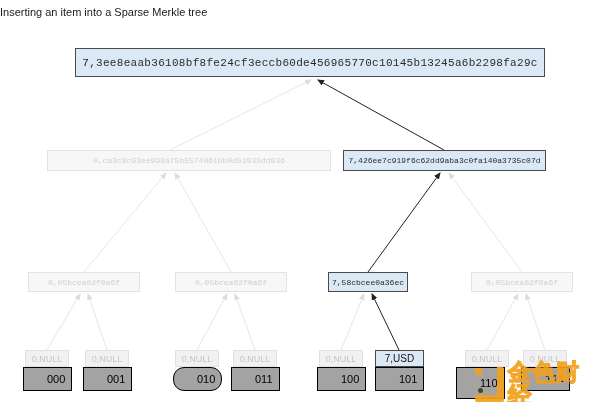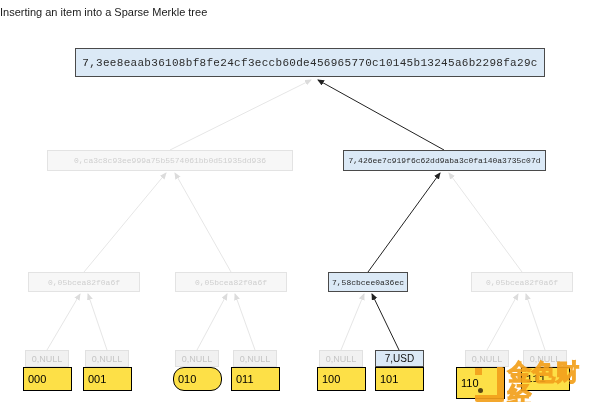--- a/index.html
+++ b/index.html
@@ -23,23 +23,23 @@
   .root { font-size:11px; letter-spacing:0.3px; }
   .lvl  { font-size:8px; }
   .leaf-val {
     position:absolute; box-sizing:border-box;
     display:flex; align-items:center; justify-content:center;
     font-family:"Liberation Sans",sans-serif; font-size:9px;
   }
   .leaf-val.faded { background:#f1f1f1; border:1px solid #e1e1e1; color:#c6c6c6; }
   .leaf-val.hl { font-size:10px; color:#111; }
   .leaf-key {
-    position:absolute; box-sizing:border-box; background:#fde047;
+    position:absolute; box-sizing:border-box; background:#a3a3a3;
     border:1.5px solid #000; color:#000; font-size:11px;
-    display:flex; align-items:center; padding-left:4px;
+    display:flex; align-items:center; padding-left:23px;
     font-family:"Liberation Sans",sans-serif;
   }
   .watermark {
     position:absolute; left:475px; top:361px; display:flex;
     align-items:center; gap:4px; opacity:0.92; z-index:5;
   }
   .wm-logo {
     position:relative; width:23px; height:28px;
     border-right:7px solid #f3a01c; border-bottom:7px solid #f3a01c;
     border-radius:2px;
@@ -79,21 +79,21 @@
     <line x1="197" y1="350" x2="227" y2="294" stroke="#e6e6e6" stroke-width="1" marker-end="url(#arrow-gray)"></line>
     <line x1="255" y1="350" x2="235" y2="294" stroke="#e6e6e6" stroke-width="1" marker-end="url(#arrow-gray)"></line>
     <line x1="341" y1="350" x2="364" y2="294" stroke="#e6e6e6" stroke-width="1" marker-end="url(#arrow-gray)"></line>
     <line x1="399" y1="350" x2="372" y2="294" stroke="#222222" stroke-width="1" marker-end="url(#arrow-black)"></line>
     <line x1="487" y1="350" x2="518" y2="294" stroke="#e6e6e6" stroke-width="1" marker-end="url(#arrow-gray)"></line>
     <line x1="545" y1="350" x2="526" y2="294" stroke="#e6e6e6" stroke-width="1" marker-end="url(#arrow-gray)"></line>
   </svg>
 
   <div class="node hl root" style="left:75px; top:48px; width:470px; height:29px;">7,3ee8eaab36108bf8fe24cf3eccb60de456965770c10145b13245a6b2298fa29c</div>
 
-  <div class="node faded lvl" style="left:47px; top:150px; width:246px; height:21px;">0,ca3c8c93ee999a75b5574061bb0d51935dd936</div>
+  <div class="node faded lvl" style="left:47px; top:150px; width:284px; height:21px;">0,ca3c8c93ee999a75b5574061bb0d51935dd936</div>
   <div class="node hl lvl" style="left:343px; top:150px; width:203px; height:21px;">7,426ee7c919f6c62dd9aba3c0fa140a3735c07d</div>
 
   <div class="node faded lvl" style="left:28px;  top:272px; width:112px; height:20px;">0,05bcea82f0a6f</div>
   <div class="node faded lvl" style="left:175px; top:272px; width:112px; height:20px;">0,05bcea82f0a6f</div>
   <div class="node hl lvl" style="left:328px; top:272px; width:80px; height:20px;">7,58cbcee0a36ec</div>
   <div class="node faded lvl" style="left:471px; top:272px; width:102px; height:20px;">0,05bcea82f0a6f</div>
 
   <div class="leaf-val faded" style="left:25px;  top:350px; width:44px; height:17px;">0,NULL</div>
   <div class="leaf-val faded" style="left:85px;  top:350px; width:44px; height:17px;">0,NULL</div>
   <div class="leaf-val faded" style="left:175px; top:350px; width:44px; height:17px;">0,NULL</div>

